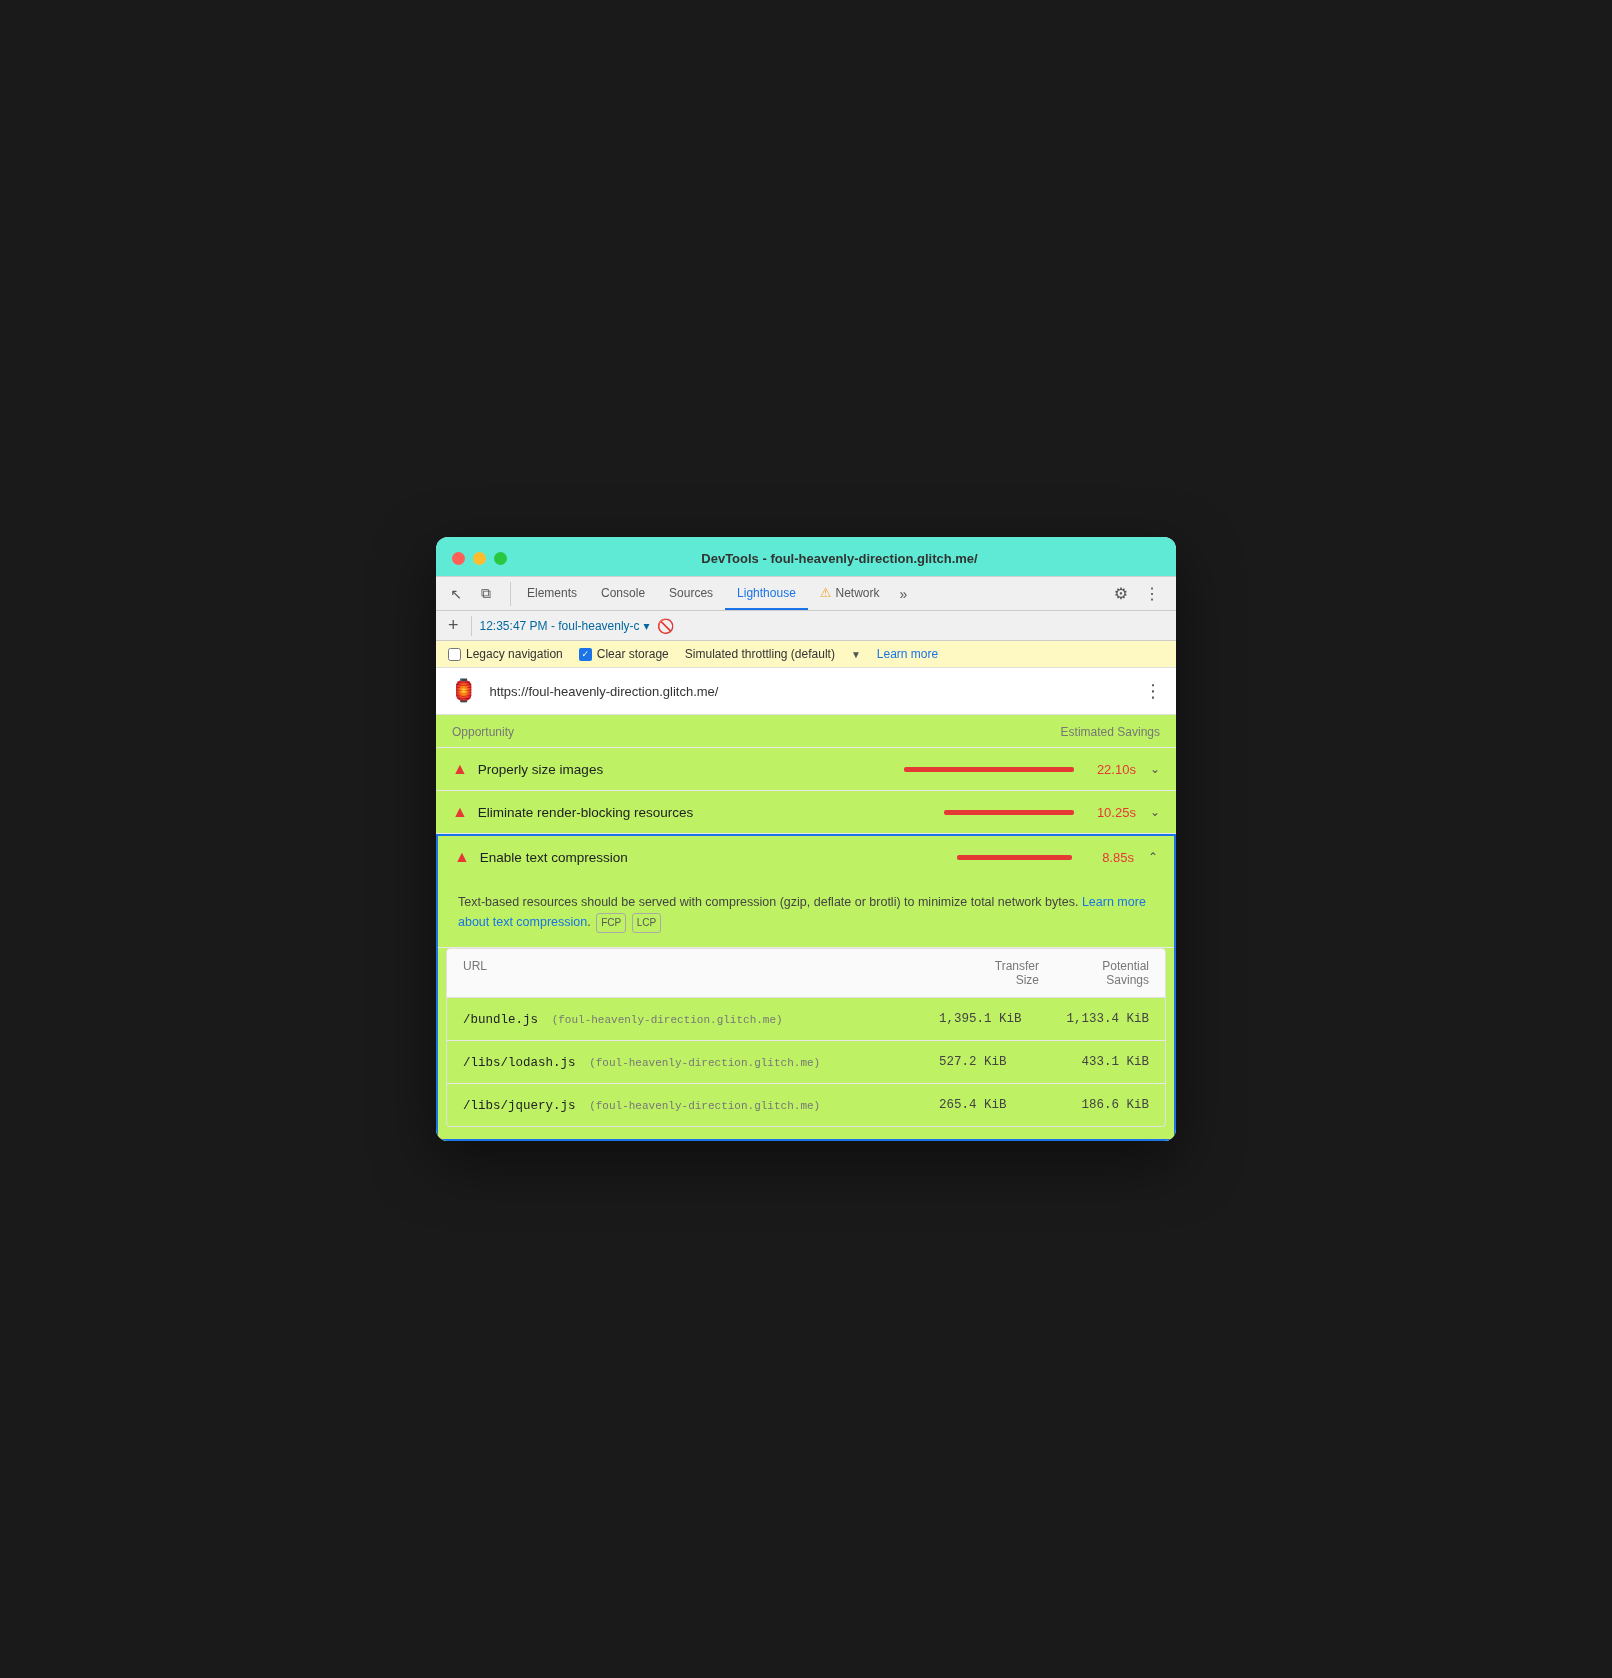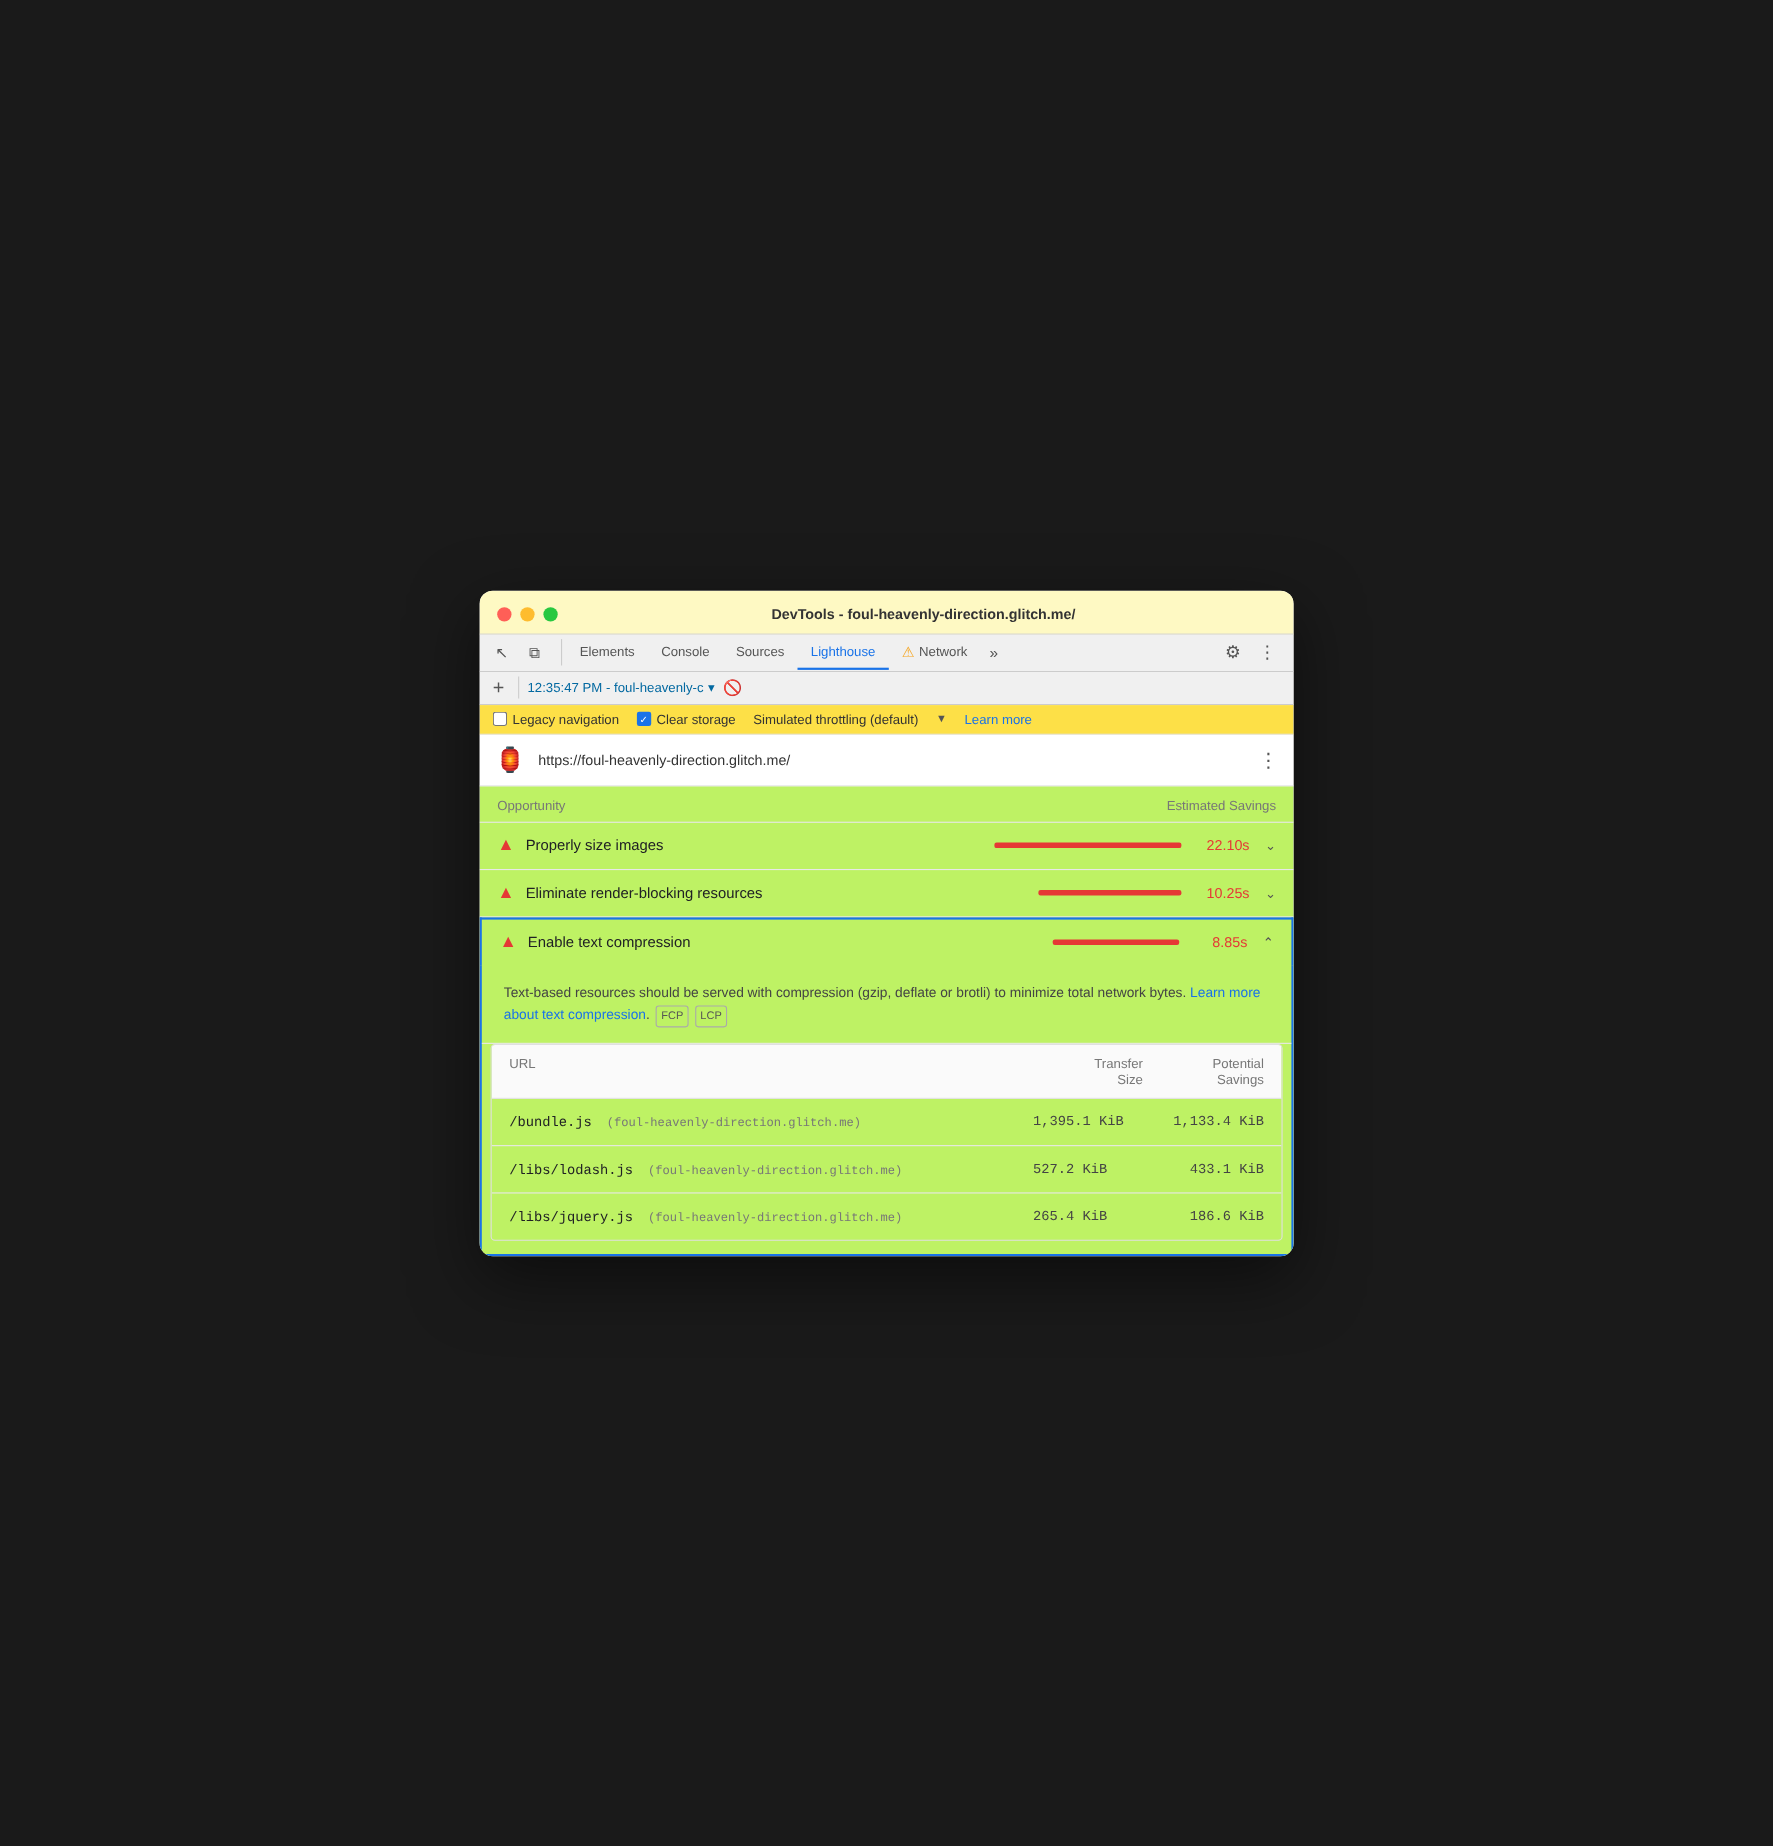--- a/index.html
+++ b/index.html
@@ -13,21 +13,21 @@
     }
     .window {
       width: 740px;
       background: #f5f5f5;
       border-radius: 12px;
       overflow: hidden;
       box-shadow: 0 20px 60px rgba(0,0,0,0.5);
     }
     
     .title-bar {
-      background: #fef9c3;
+      background: #5eead4;
       border-bottom: 1px solid #d0d0d0;
       padding: 14px 16px 10px;
       display: flex;
       align-items: center;
       gap: 12px;
       justify-content: space-between;
     }
     .traffic-lights {
       display: flex;
       gap: 8px;
@@ -139,21 +139,21 @@
       align-items: center;
       gap: 4px;
       cursor: pointer;
     }
     .no-entry-icon {
       font-size: 14px;
       color: #777;
     }
     
     .options-row {
-      background: #fde047;
+      background: #fef9c3;
       border-bottom: 1px solid #e0e0e0;
       display: flex;
       align-items: center;
       padding: 6px 12px;
       gap: 16px;
       font-size: 12px;
       color: #333;
     }
     .checkbox-item {
       display: flex;

